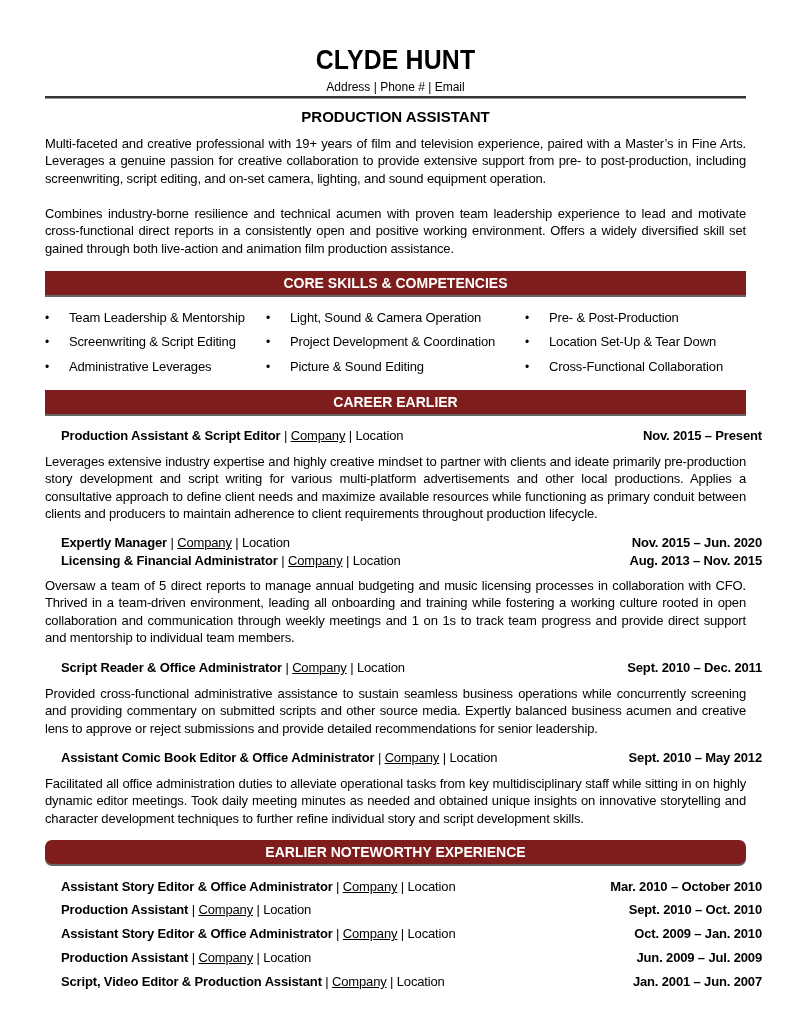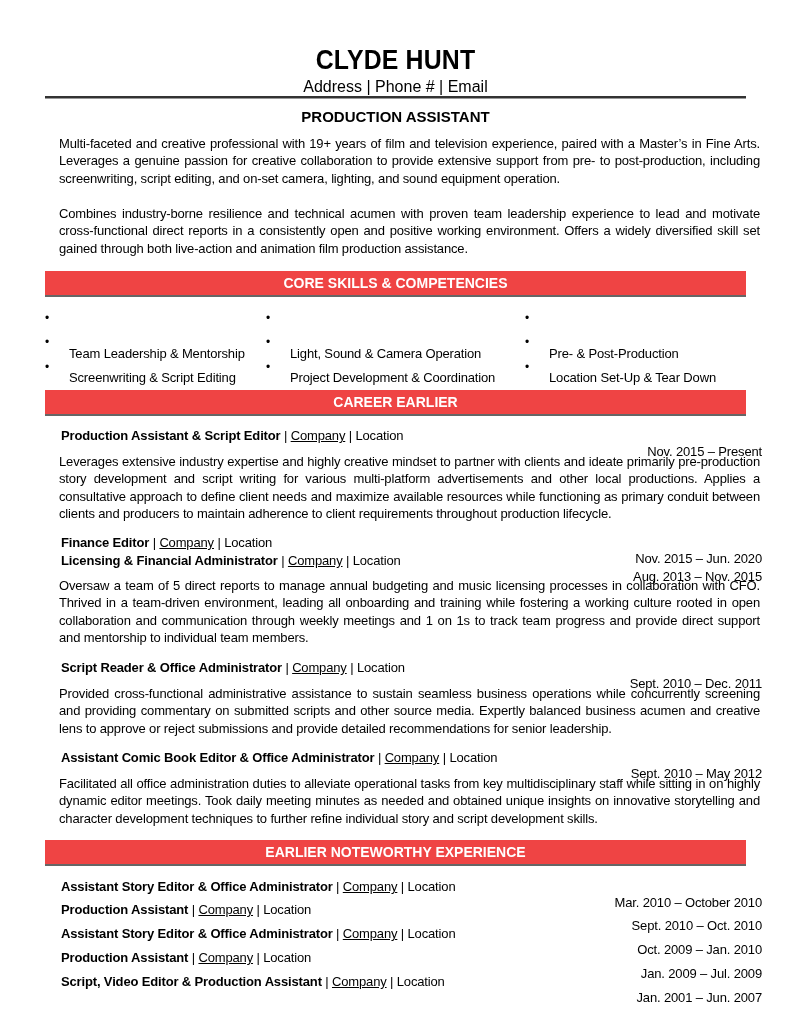--- a/index.html
+++ b/index.html
@@ -9,54 +9,54 @@
     color: #000;
   }
   .page { position: absolute; left: 45px; top: 0; width: 701px; }
   .name {
     position: absolute; top: 44px; left: 0; width: 701px; text-align: center;
     font-weight: bold; font-size: 27px; letter-spacing: 0.2px; line-height: 32px;
     transform: scaleX(0.92);
   }
   .contact {
     position: absolute; top: 78px; left: 0; width: 701px; text-align: center;
-    font-size: 16px; line-height: 18px;
+    font-size: 12px; line-height: 18px;
   }
   .rule {
     position: absolute; top: 96px; left: 0; width: 701px; height: 2px;
     background: #333; box-shadow: 0 1px 0 #999;
   }
   .headline {
     position: absolute; top: 107px; left: 0; width: 701px; text-align: center;
     font-weight: bold; font-size: 15px; line-height: 20px;
   }
   .para {
     position: absolute; left: 0; width: 701px; font-size: 13px; line-height: 17.3px;
     text-align: left; letter-spacing: -0.15px;
   }
-  .para.justify { text-align: justify; text-align-last: left; margin-left: 14px; }
+  .para.justify { text-align: justify; text-align-last: left; }
   .bar {
-    position: absolute; left: 0; width: 701px; height: 24px; background: #ef4444;
+    position: absolute; left: 0; width: 701px; height: 24px; background: #7f1d1d;
     color: #fff; font-weight: bold; font-size: 14px; line-height: 24px; text-align: center;
     box-shadow: 0 2px 0 #666;
   }
   .skills { position: absolute; top: 309px; left: 0; width: 701px; }
   .skill {
     position: absolute; font-size: 13px; line-height: 18px; white-space: nowrap; letter-spacing: -0.15px;
   }
   .skill .dot { position: absolute; left: 0; top: 0; font-size: 12px; }
-  .skill .txt { position: absolute; left: 24px; top: 0; margin-top: 36px; }
+  .skill .txt { position: absolute; left: 24px; top: 0; }
   .jobline {
     position: absolute; left: 0; width: 701px; font-size: 13px; line-height: 18px; white-space: nowrap;
     letter-spacing: -0.15px;
     padding-left: 16px;
   }
   .jobline .title { font-weight: bold; }
   .jobline .company { text-decoration: underline; }
-  .jobline .dates { position: absolute; right: 0; top: 16px; font-weight: normal; }
+  .jobline .dates { position: absolute; right: 0; top: 0; font-weight: bold; }
 </style>
 </head>
 <body>
 
 <div class="page">
 
   <div class="name">CLYDE HUNT</div>
   <div class="contact">Address | Phone # | Email</div>
   <div class="rule"></div>
   <div class="headline">PRODUCTION ASSISTANT</div>
@@ -113,21 +113,21 @@
     <span class="title">Production Assistant &amp; Script Editor</span>
     <span>|</span>
     <span class="company">Company</span>
     <span>|</span>
     <span>Location</span>
     <span class="dates">Nov. 2015 – Present</span>
   </div>
   <div class="para justify" style="top:453px;">Leverages extensive industry expertise and highly creative mindset to partner with clients and ideate primarily pre-production story development and script writing for various multi-platform advertisements and other local productions. Applies a consultative approach to define client needs and maximize available resources while functioning as primary conduit between clients and producers to maintain adherence to client requirements throughout production lifecycle.</div>
 
   <div class="jobline" style="top:534px;">
-    <span class="title">Finance Editor</span>
+    <span class="title">Expertly Manager</span>
     <span>|</span>
     <span class="company">Company</span>
     <span>|</span>
     <span>Location</span>
     <span class="dates">Nov. 2015 – Jun. 2020</span>
   </div>
 
   <div class="jobline" style="top:552px;">
     <span class="title">Licensing &amp; Financial Administrator</span>
     <span>|</span>
@@ -151,21 +151,21 @@
   <div class="jobline" style="top:749px;">
     <span class="title">Assistant Comic Book Editor &amp; Office Administrator</span>
     <span>|</span>
     <span class="company">Company</span>
     <span>|</span>
     <span>Location</span>
     <span class="dates">Sept. 2010 – May 2012</span>
   </div>
   <div class="para justify" style="top:775px;">Facilitated all office administration duties to alleviate operational tasks from key multidisciplinary staff while sitting in on highly dynamic editor meetings. Took daily meeting minutes as needed and obtained unique insights on innovative storytelling and character development techniques to further refine individual story and script development skills.</div>
 
-  <div class="bar" style="top:840px;">EARLIER NOTEWORTHY EXPERIENCE</div>
+  <div class="bar" style="top:840px;border-radius:7px;">EARLIER NOTEWORTHY EXPERIENCE</div>
 
   <div class="jobline" style="top:878px;">
     <span class="title">Assistant Story Editor &amp; Office Administrator</span>
     <span>|</span>
     <span class="company">Company</span>
     <span>|</span>
     <span>Location</span>
     <span class="dates">Mar. 2010 – October 2010</span>
   </div>
   <div class="jobline" style="top:901px;">
@@ -183,21 +183,21 @@
     <span>|</span>
     <span>Location</span>
     <span class="dates">Oct. 2009 – Jan. 2010</span>
   </div>
   <div class="jobline" style="top:949px;">
     <span class="title">Production Assistant</span>
     <span>|</span>
     <span class="company">Company</span>
     <span>|</span>
     <span>Location</span>
-    <span class="dates">Jan. 2009 – Jul. 2009</span>
+    <span class="dates">Jun. 2009 – Jul. 2009</span>
   </div>
   <div class="jobline" style="top:973px;">
     <span class="title">Script, Video Editor &amp; Production Assistant</span>
     <span>|</span>
     <span class="company">Company</span>
     <span>|</span>
     <span>Location</span>
     <span class="dates">Jan. 2001 – Jun. 2007</span>
   </div>
 

